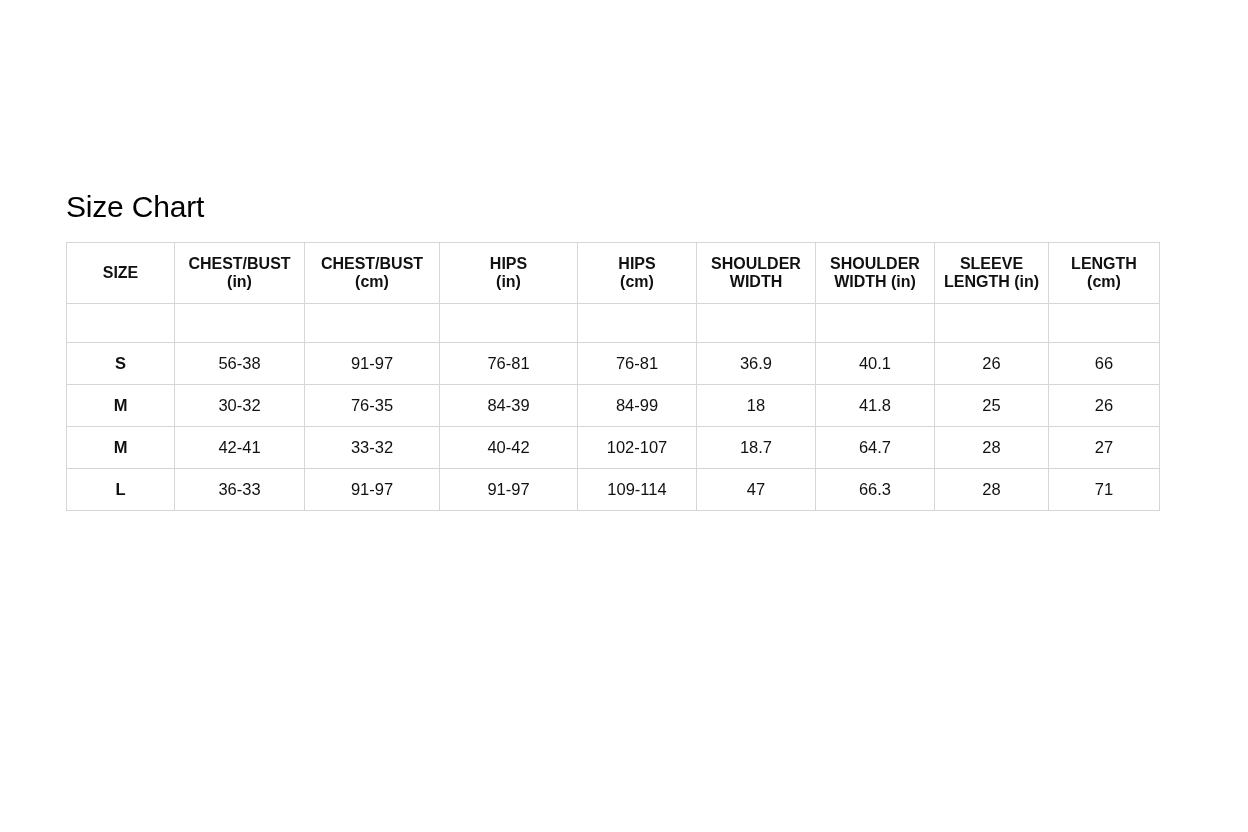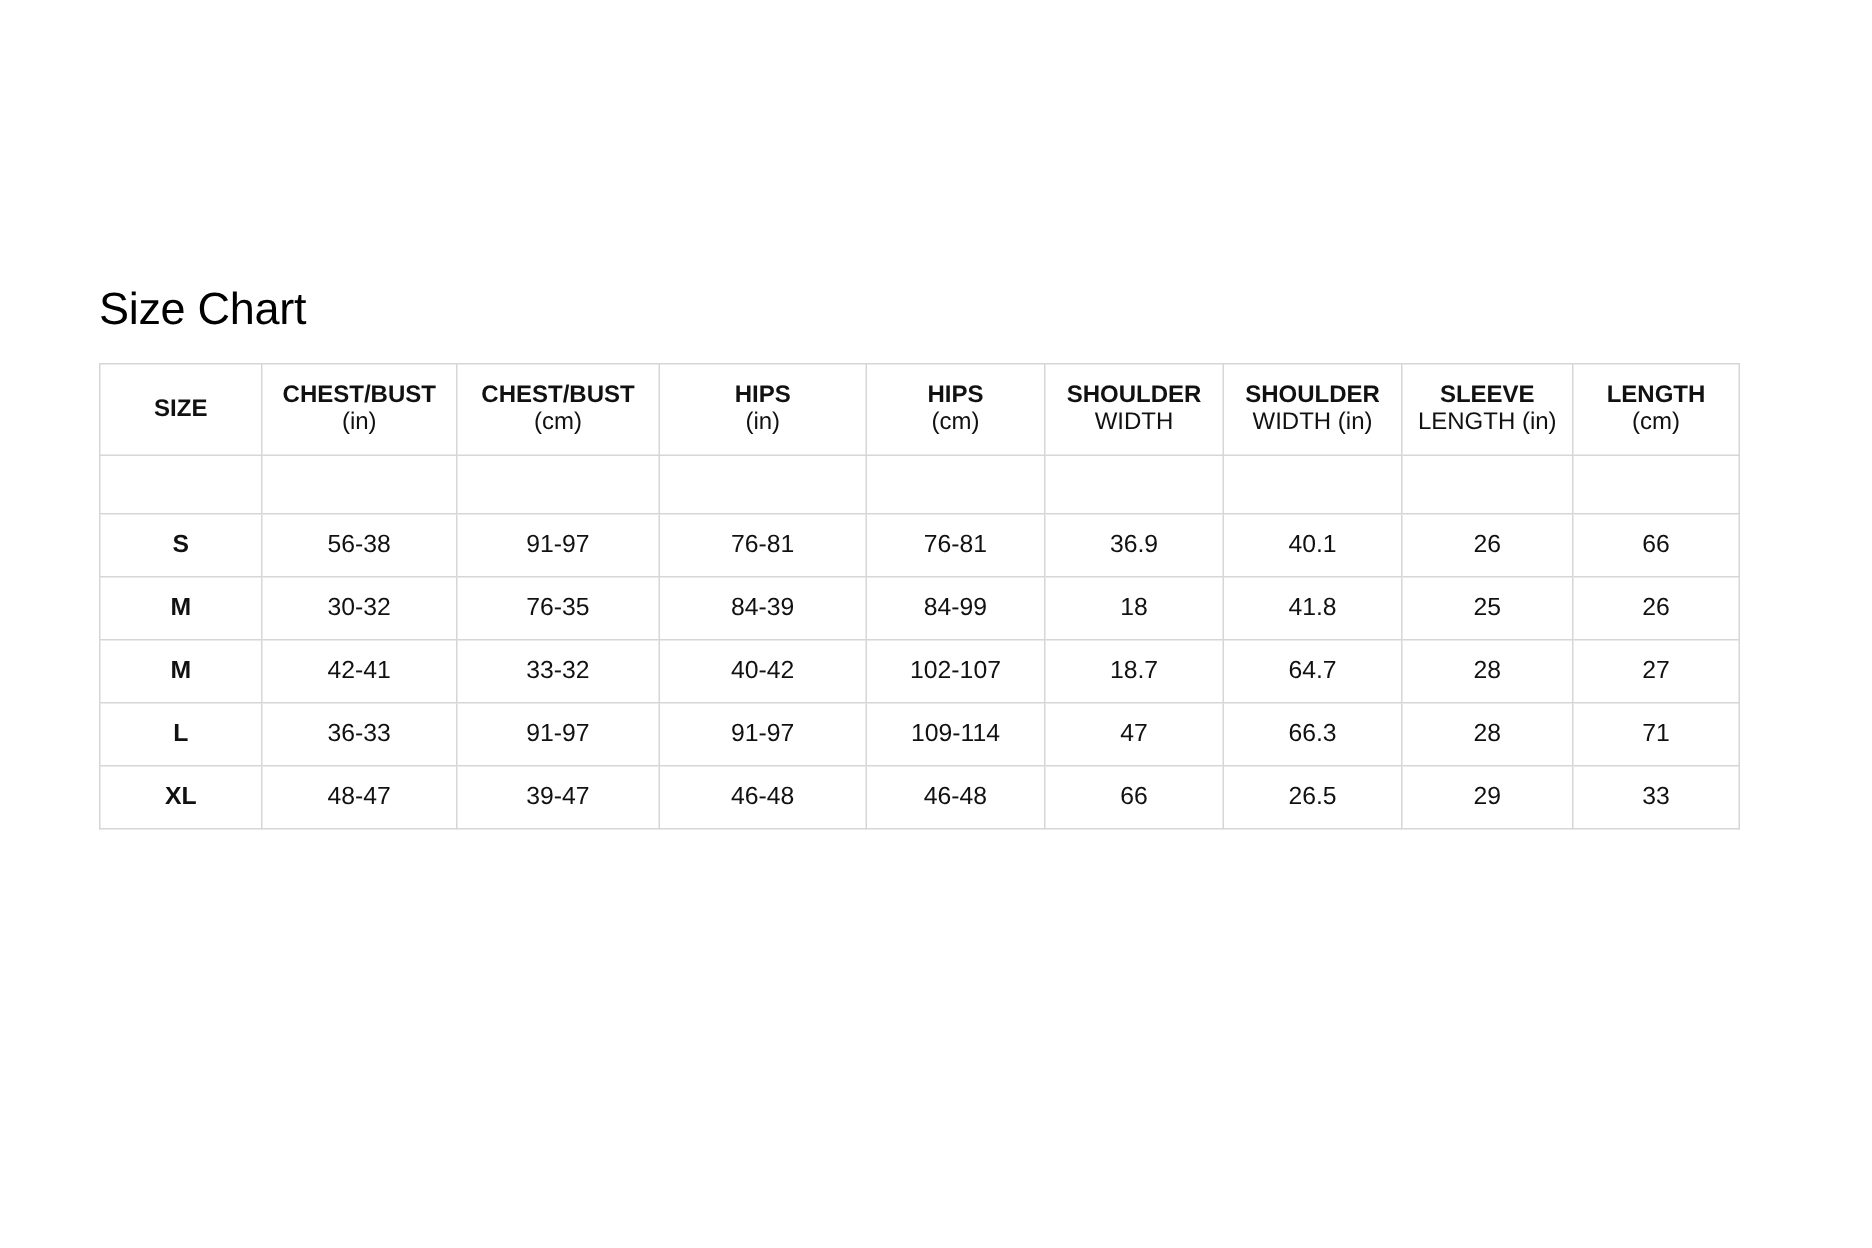--- a/index.html
+++ b/index.html
@@ -49,21 +49,21 @@
     line-height: 1.15;
   }
   table.size-chart thead th {
     font-weight: bold;
     font-size: 16px;
     height: 56px;
     padding: 2px 4px;
   }
   table.size-chart thead th .sub {
     display: block;
-    font-weight: normal;
+    font-weight: bold;
   }
   tr.spacer-row td {
     height: 38px;
   }
   td.size-cell {
     font-weight: bold;
     font-size: 17px;
   }
   
   col.c0 { width: 108px; }
@@ -188,29 +188,18 @@
           <td>36-33</td>
           <td>91-97</td>
           <td>91-97</td>
           <td>109-114</td>
           <td>47</td>
           <td>66.3</td>
           <td>28</td>
           <td>71</td>
         </tr>
 
-        <tr>
-          <td class="size-cell">XL</td>
-          <td>48-47</td>
-          <td>39-47</td>
-          <td>46-48</td>
-          <td>46-48</td>
-          <td>66</td>
-          <td>26.5</td>
-          <td>29</td>
-          <td>33</td>
-        </tr>
 
 
       </tbody>
     </table>
   </div>
 </div>
 
 </body></html>

